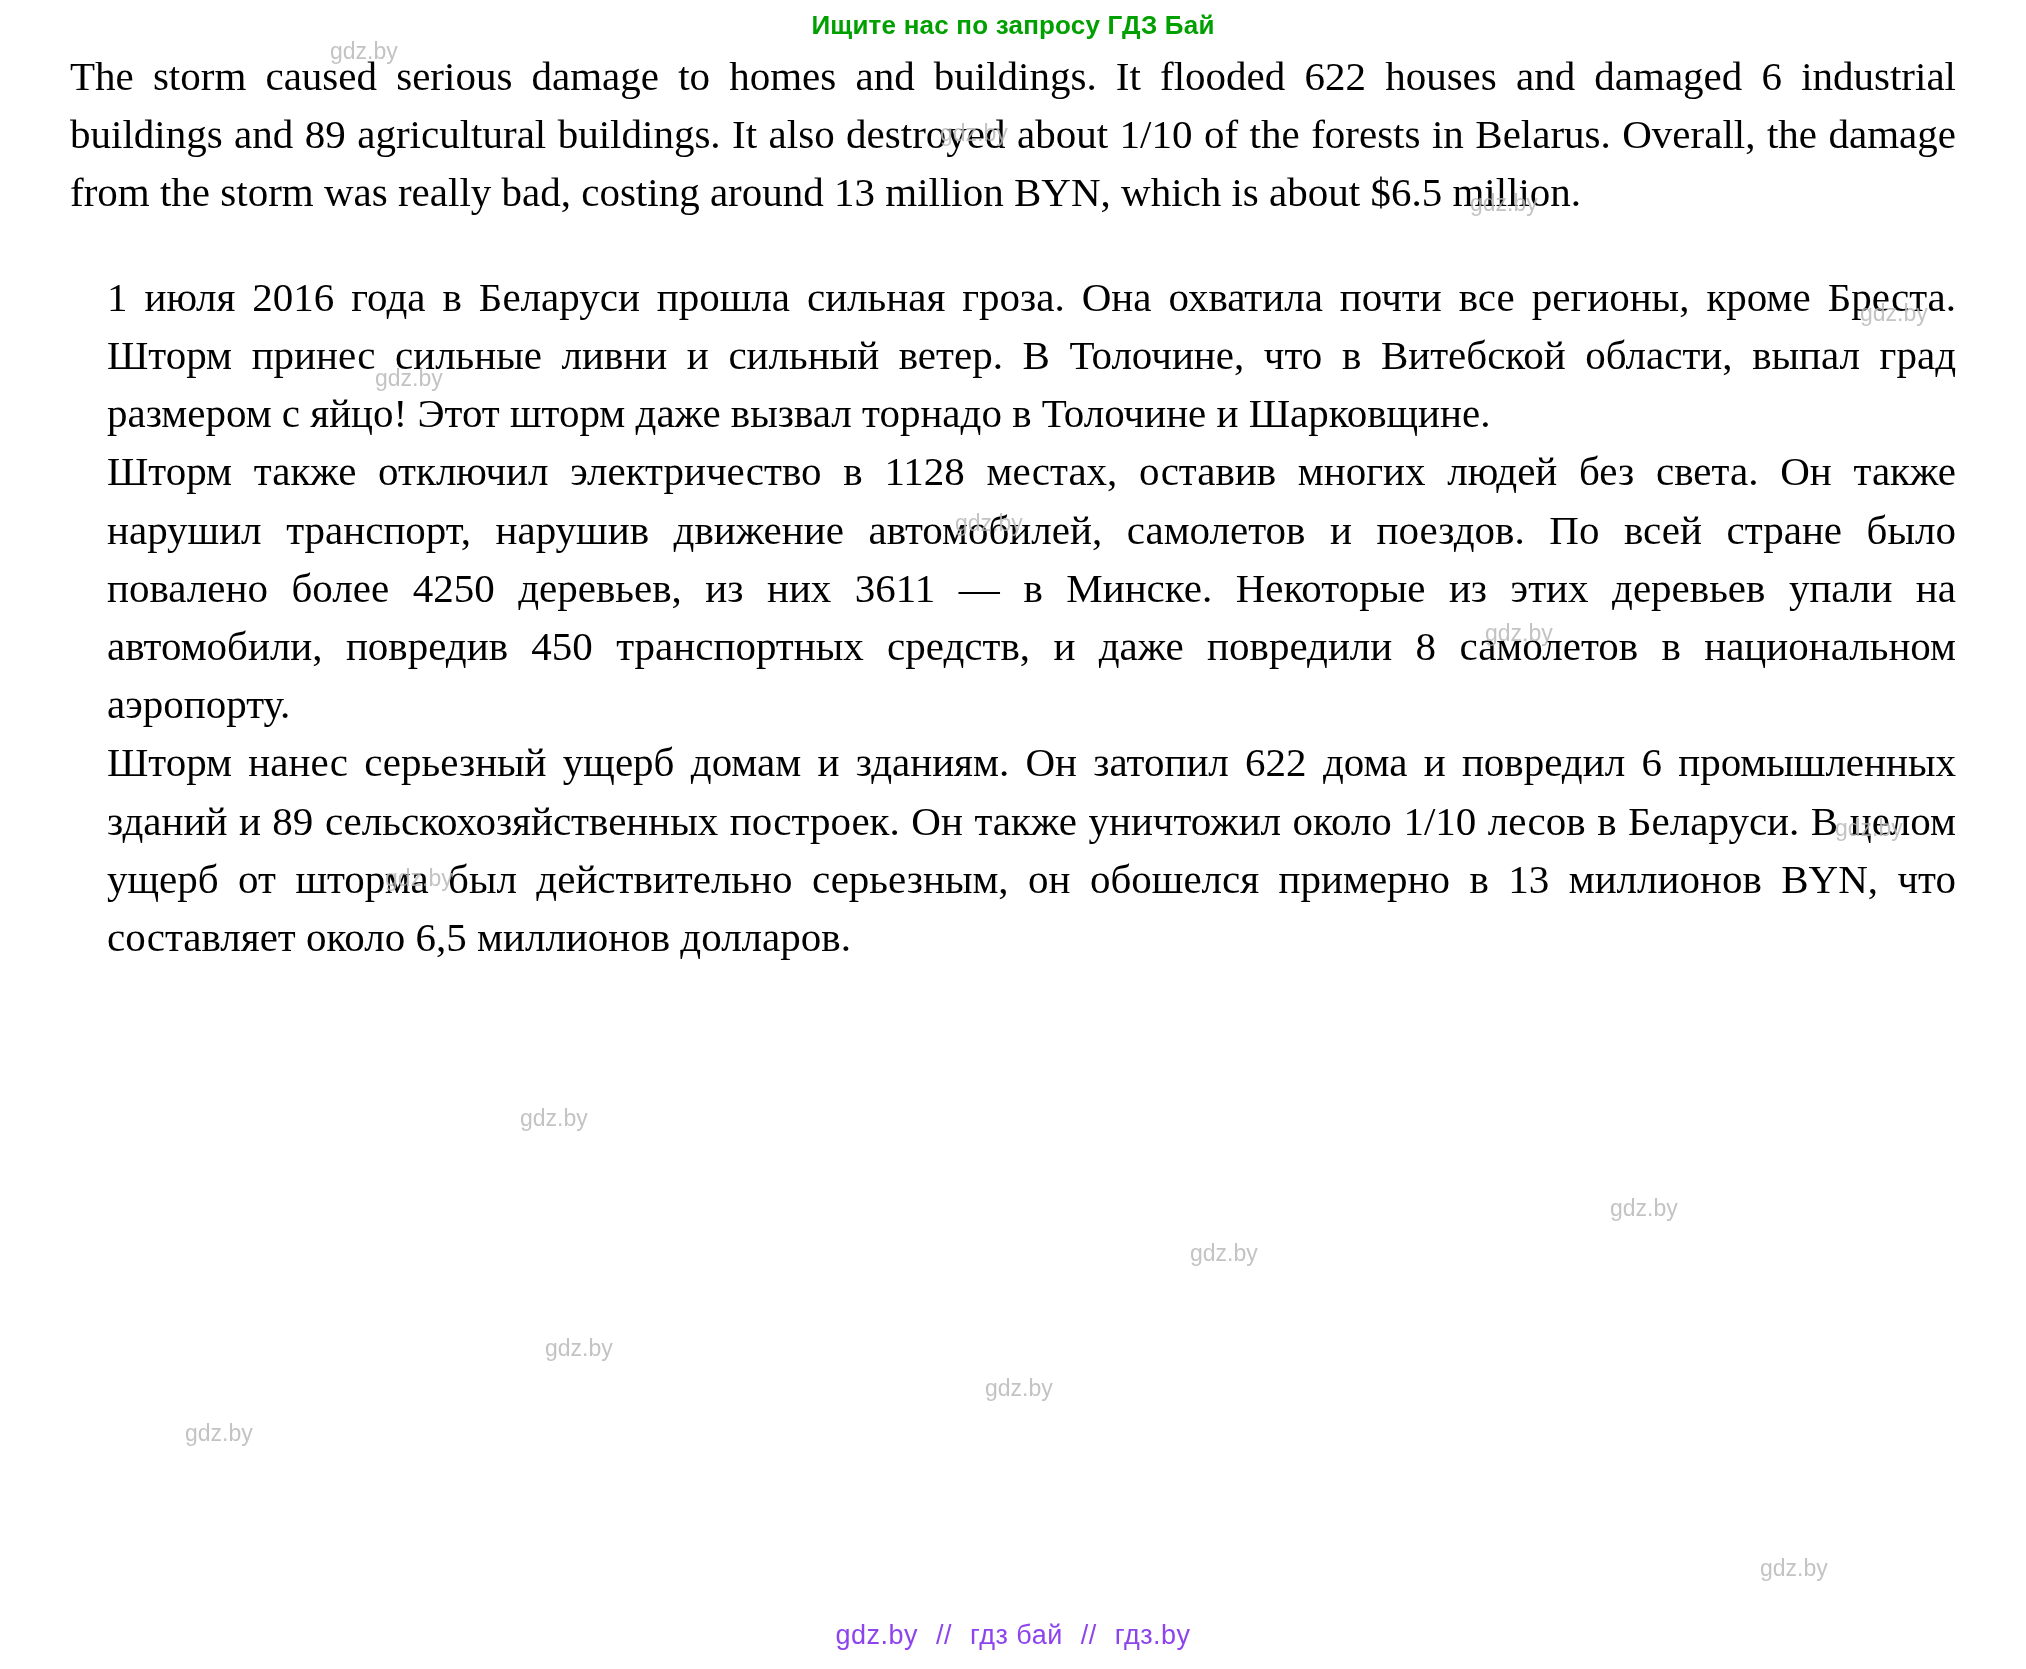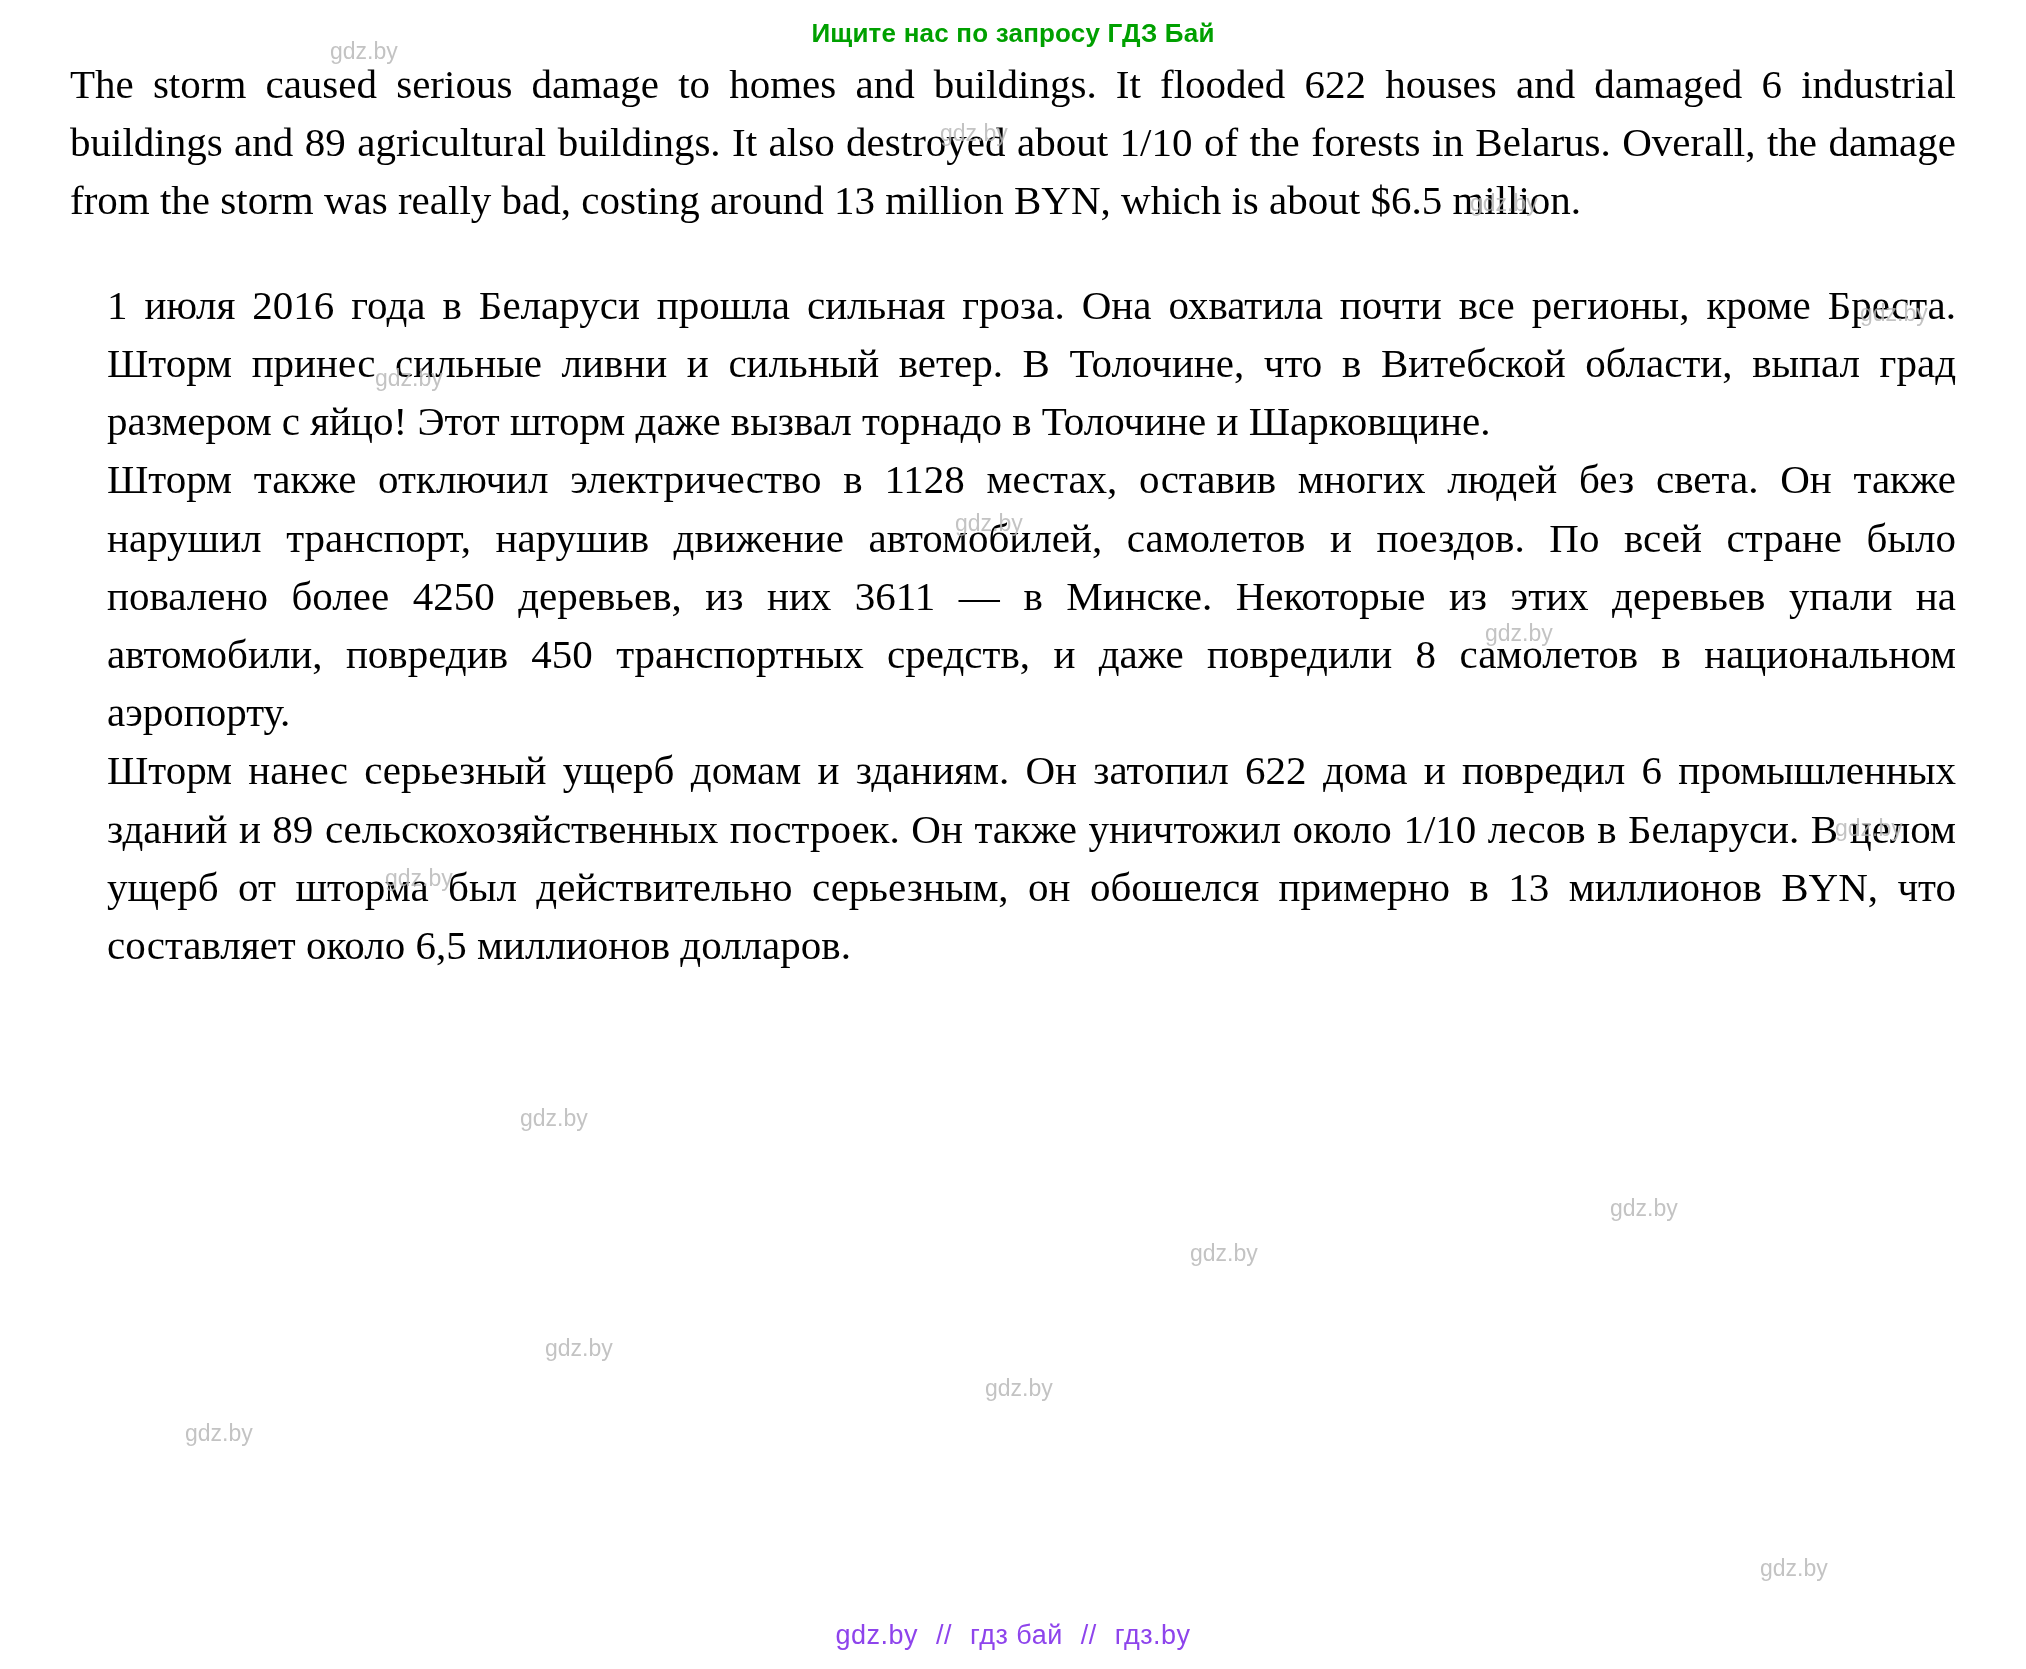--- a/index.html
+++ b/index.html
@@ -13,21 +13,21 @@
     position: relative;
     font-family: "Liberation Serif", serif;
     overflow: hidden;
   }
 
   .page {
     position: relative;
     width: 2026px;
     height: 1669px;
     box-sizing: border-box;
-    padding: 8px 70px;
+    padding: 0 70px;
   }
 
   .top-banner {
     text-align: center;
     font-family: "Liberation Sans", sans-serif;
     font-size: 26px;
     font-weight: bold;
     color: #00a000;
     padding-top: 10px;
     padding-bottom: 6px;

